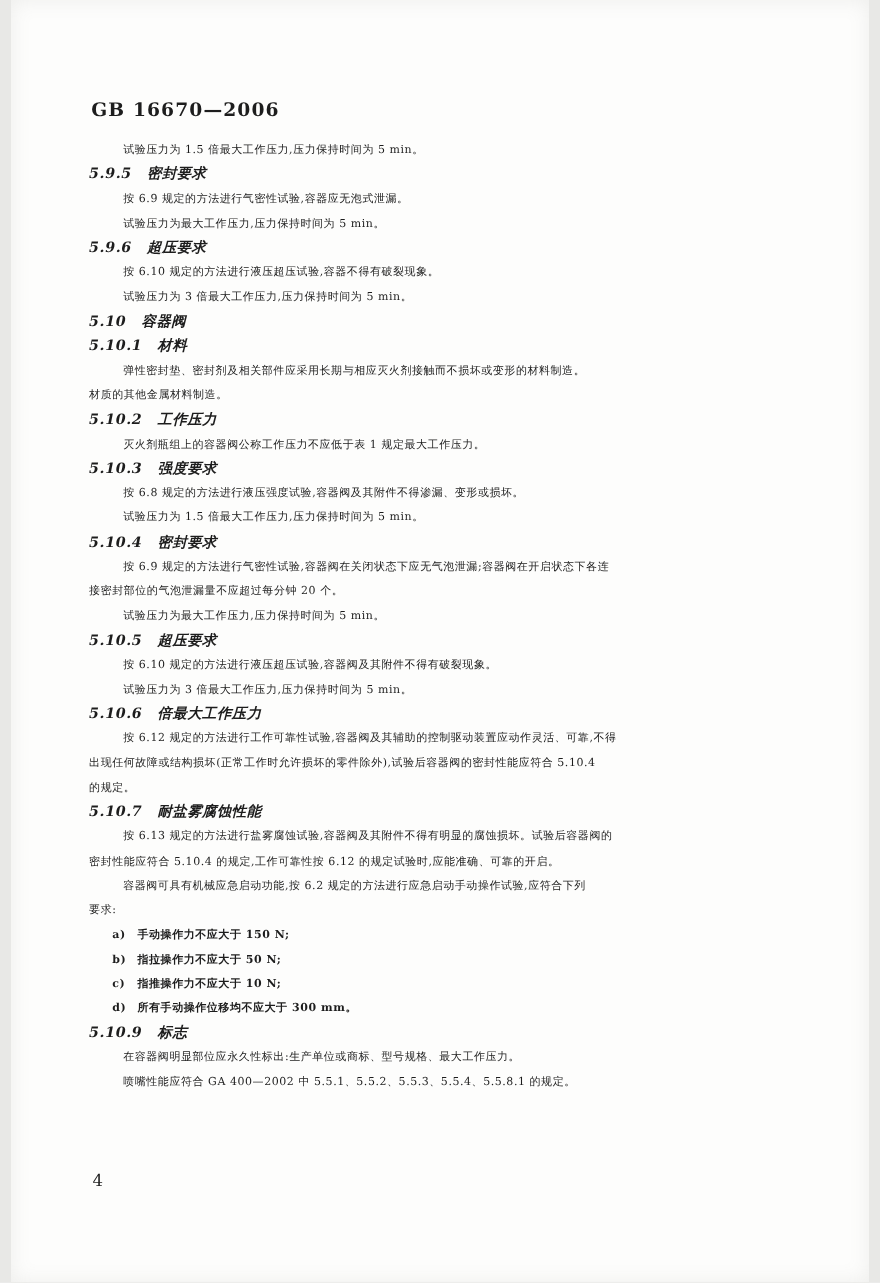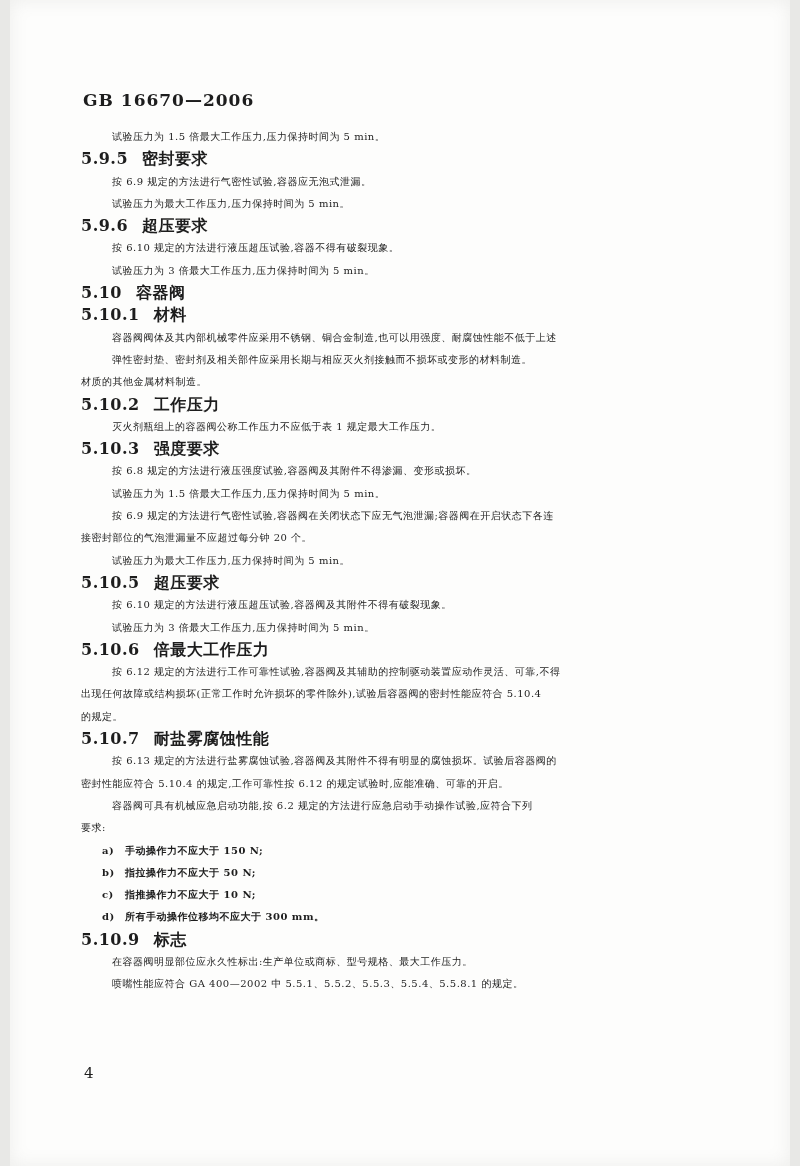--- a/index.html
+++ b/index.html
@@ -36,21 +36,22 @@
   .line {
     margin: 0;
     height: 22.3px;
     line-height: 22.3px;
     font-size: 10px;
     letter-spacing: 0.5px;
     white-space: nowrap;
   }
   .line.heading {
     font-weight: bold;
-    font-size: 16px;
+    font-size: 13px;
+    font-style: italic;
   }
   .sec-num { margin-right: 14px; }
   .line.para-first { text-indent: 31px; }
   .line.para-cont { text-indent: 0; }
   .line.list-item { padding-left: 21px; font-weight: bold; }
   .list-marker {
     display: inline-block;
     width: 23px;
   }
   .page-number {
@@ -70,28 +71,28 @@
   <div class="page-body">
       <p class="line para-first">试验压力为 1.5 倍最大工作压力,压力保持时间为 5 min。</p>
       <p class="line heading"><span class="sec-num">5.9.5</span><span>密封要求</span></p>
       <p class="line para-first">按 6.9 规定的方法进行气密性试验,容器应无泡式泄漏。</p>
       <p class="line para-first">试验压力为最大工作压力,压力保持时间为 5 min。</p>
       <p class="line heading"><span class="sec-num">5.9.6</span><span>超压要求</span></p>
       <p class="line para-first">按 6.10 规定的方法进行液压超压试验,容器不得有破裂现象。</p>
       <p class="line para-first">试验压力为 3 倍最大工作压力,压力保持时间为 5 min。</p>
       <p class="line heading"><span class="sec-num">5.10</span><span>容器阀</span></p>
       <p class="line heading"><span class="sec-num">5.10.1</span><span>材料</span></p>
-      <p class="line para-first">容器阀阀体及其内部机械零件应采用不锈钢、铜合金制造,也可以用强度、耐腐蚀性能不低于上述</p>
       <p class="line para-first">弹性密封垫、密封剂及相关部件应采用长期与相应灭火剂接触而不损坏或变形的材料制造。</p>
       <p class="line para-cont">材质的其他金属材料制造。</p>
       <p class="line heading"><span class="sec-num">5.10.2</span><span>工作压力</span></p>
       <p class="line para-first">灭火剂瓶组上的容器阀公称工作压力不应低于表 1 规定最大工作压力。</p>
       <p class="line heading"><span class="sec-num">5.10.3</span><span>强度要求</span></p>
       <p class="line para-first">按 6.8 规定的方法进行液压强度试验,容器阀及其附件不得渗漏、变形或损坏。</p>
       <p class="line para-first">试验压力为 1.5 倍最大工作压力,压力保持时间为 5 min。</p>
+      <p class="line heading"><span class="sec-num">5.10.4</span><span>密封要求</span></p>
       <p class="line para-first">按 6.9 规定的方法进行气密性试验,容器阀在关闭状态下应无气泡泄漏;容器阀在开启状态下各连</p>
       <p class="line para-cont">接密封部位的气泡泄漏量不应超过每分钟 20 个。</p>
       <p class="line para-first">试验压力为最大工作压力,压力保持时间为 5 min。</p>
       <p class="line heading"><span class="sec-num">5.10.5</span><span>超压要求</span></p>
       <p class="line para-first">按 6.10 规定的方法进行液压超压试验,容器阀及其附件不得有破裂现象。</p>
       <p class="line para-first">试验压力为 3 倍最大工作压力,压力保持时间为 5 min。</p>
       <p class="line heading"><span class="sec-num">5.10.6</span><span>倍最大工作压力</span></p>
       <p class="line para-first">按 6.12 规定的方法进行工作可靠性试验,容器阀及其辅助的控制驱动装置应动作灵活、可靠,不得</p>
       <p class="line para-cont">出现任何故障或结构损坏(正常工作时允许损坏的零件除外),试验后容器阀的密封性能应符合 5.10.4</p>
       <p class="line para-cont">的规定。</p>

